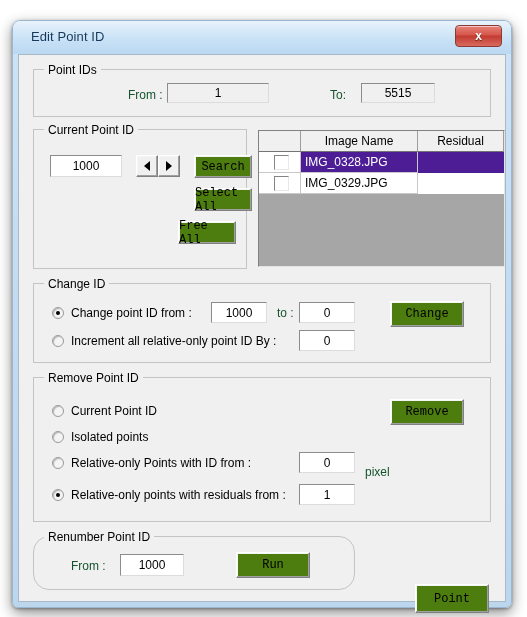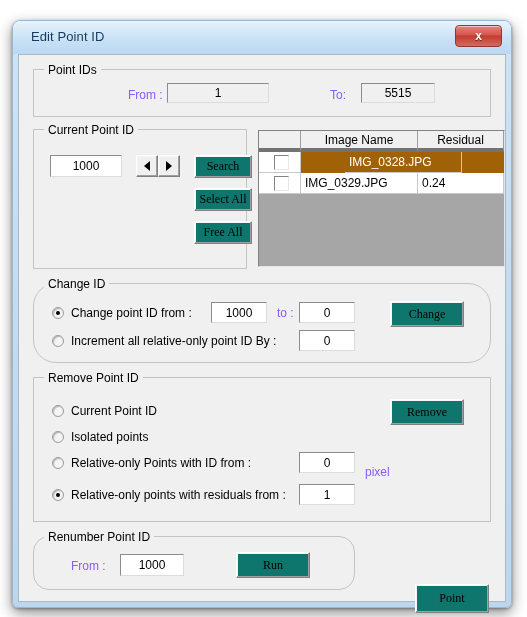--- a/index.html
+++ b/index.html
@@ -128,39 +128,39 @@
     padding: 0;
   }
   .txt.disabled {
     background: #f0f0f0;
     color: #000000;
   }
 
   .btn {
     position: absolute;
     box-sizing: border-box;
-    background: #0f766e;
+    background: #4d7c0f;
     border: 1px solid;
     border-color: #ffffff #808080 #808080 #ffffff;
     box-shadow: inset -1px -1px 0 #a0a0a0, inset 1px 1px 0 #f5f5f5;
     font-size: 12px;
-    font-family: Liberation Serif, serif;
+    font-family: Liberation Mono, monospace;
     color: #000000;
     display: flex;
     align-items: center;
     justify-content: center;
     cursor: pointer;
     user-select: none;
   }
 
   .lbl {
     position: absolute;
     font-size: 12px;
     font-family: "Liberation Sans", sans-serif;
-    color: #8b5cf6;
+    color: #14532d;
     white-space: nowrap;
     line-height: 1;
   }
 
   
   .radio-row {
     position: absolute;
     display: flex;
     align-items: center;
     white-space: nowrap;
@@ -226,35 +226,35 @@
   }
   .grid-head {
     display: flex;
     height: 21px;
     background: #f0f0f0;
     box-sizing: border-box;
   }
   .grid-head .hc {
     box-sizing: border-box;
     border-right: 1px solid #9d9d9d;
-    border-bottom: 4px solid #737373;
+    border-bottom: 1px solid #737373;
     font-size: 12px;
     color: #000000;
     display: flex;
     align-items: center;
     justify-content: center;
     background: #f0f0f0;
   }
   .grid-row {
     display: flex;
     height: 21px;
     background: #ffffff;
     box-sizing: border-box;
   }
-  .grid-row.selected { background: #a16207; gap: 44px; }
+  .grid-row.selected { background: #4c1d95; }
   .grid-row .c {
     box-sizing: border-box;
     border-right: 1px solid #c8c8c8;
     border-bottom: 1px solid #c8c8c8;
     font-size: 12px;
     color: #000000;
     display: flex;
     align-items: center;
     padding-left: 4px;
     background: transparent;
@@ -308,21 +308,21 @@
 
         <div class="arrow-btn" style="left:102px; top:25px; width:22px; height:22px;">
           <span class="tri-left"></span>
         </div>
         <div class="arrow-btn" style="left:124px; top:25px; width:22px; height:22px;">
           <span class="tri-right"></span>
         </div>
 
         <div class="btn" style="left:160px; top:25px; width:58px; height:23px;">Search</div>
         <div class="btn" style="left:160px; top:58px; width:58px; height:23px;">Select All</div>
-        <div class="btn" style="left:160px; top:91px; width:58px; height:23px;">Free All</div>
+        <div class="btn" style="left:144px; top:91px; width:58px; height:23px;">Free All</div>
       </div>
 
       <div class="grid" style="left:239px; top:75px; width:247px; height:137px;">
         <div class="grid-head">
           <div class="hc col-chk"></div>
           <div class="hc col-name">Image Name</div>
           <div class="hc col-res">Residual</div>
         </div>
 
         <div class="grid-row selected">
@@ -330,25 +330,24 @@
             <span class="cellbox"></span>
           </div>
           <div class="c col-name">IMG_0328.JPG</div>
         </div>
 
         <div class="grid-row">
           <div class="c col-chk">
             <span class="cellbox"></span>
           </div>
           <div class="c col-name">IMG_0329.JPG</div>
-          <div class="c col-res">0.24</div>
-        </div>
-      </div>
-
-      <div class="group" style="left:14px; top:228px; width:458px; height:80px;border-radius:23px;">
+        </div>
+      </div>
+
+      <div class="group" style="left:14px; top:228px; width:458px; height:80px;">
         <div class="legend">Change ID</div>
 
         <div class="radio-row" style="left:18px; top:22px;">
           <span class="radio checked"></span>
           <span>Change point ID from :</span>
         </div>
         <div class="txt" style="left:177px; top:18px; width:56px; height:21px;">1000</div>
         <div class="lbl" style="left:243px; top:23px;">to :</div>
         <div class="txt" style="left:265px; top:18px; width:56px; height:21px;">0</div>
 

